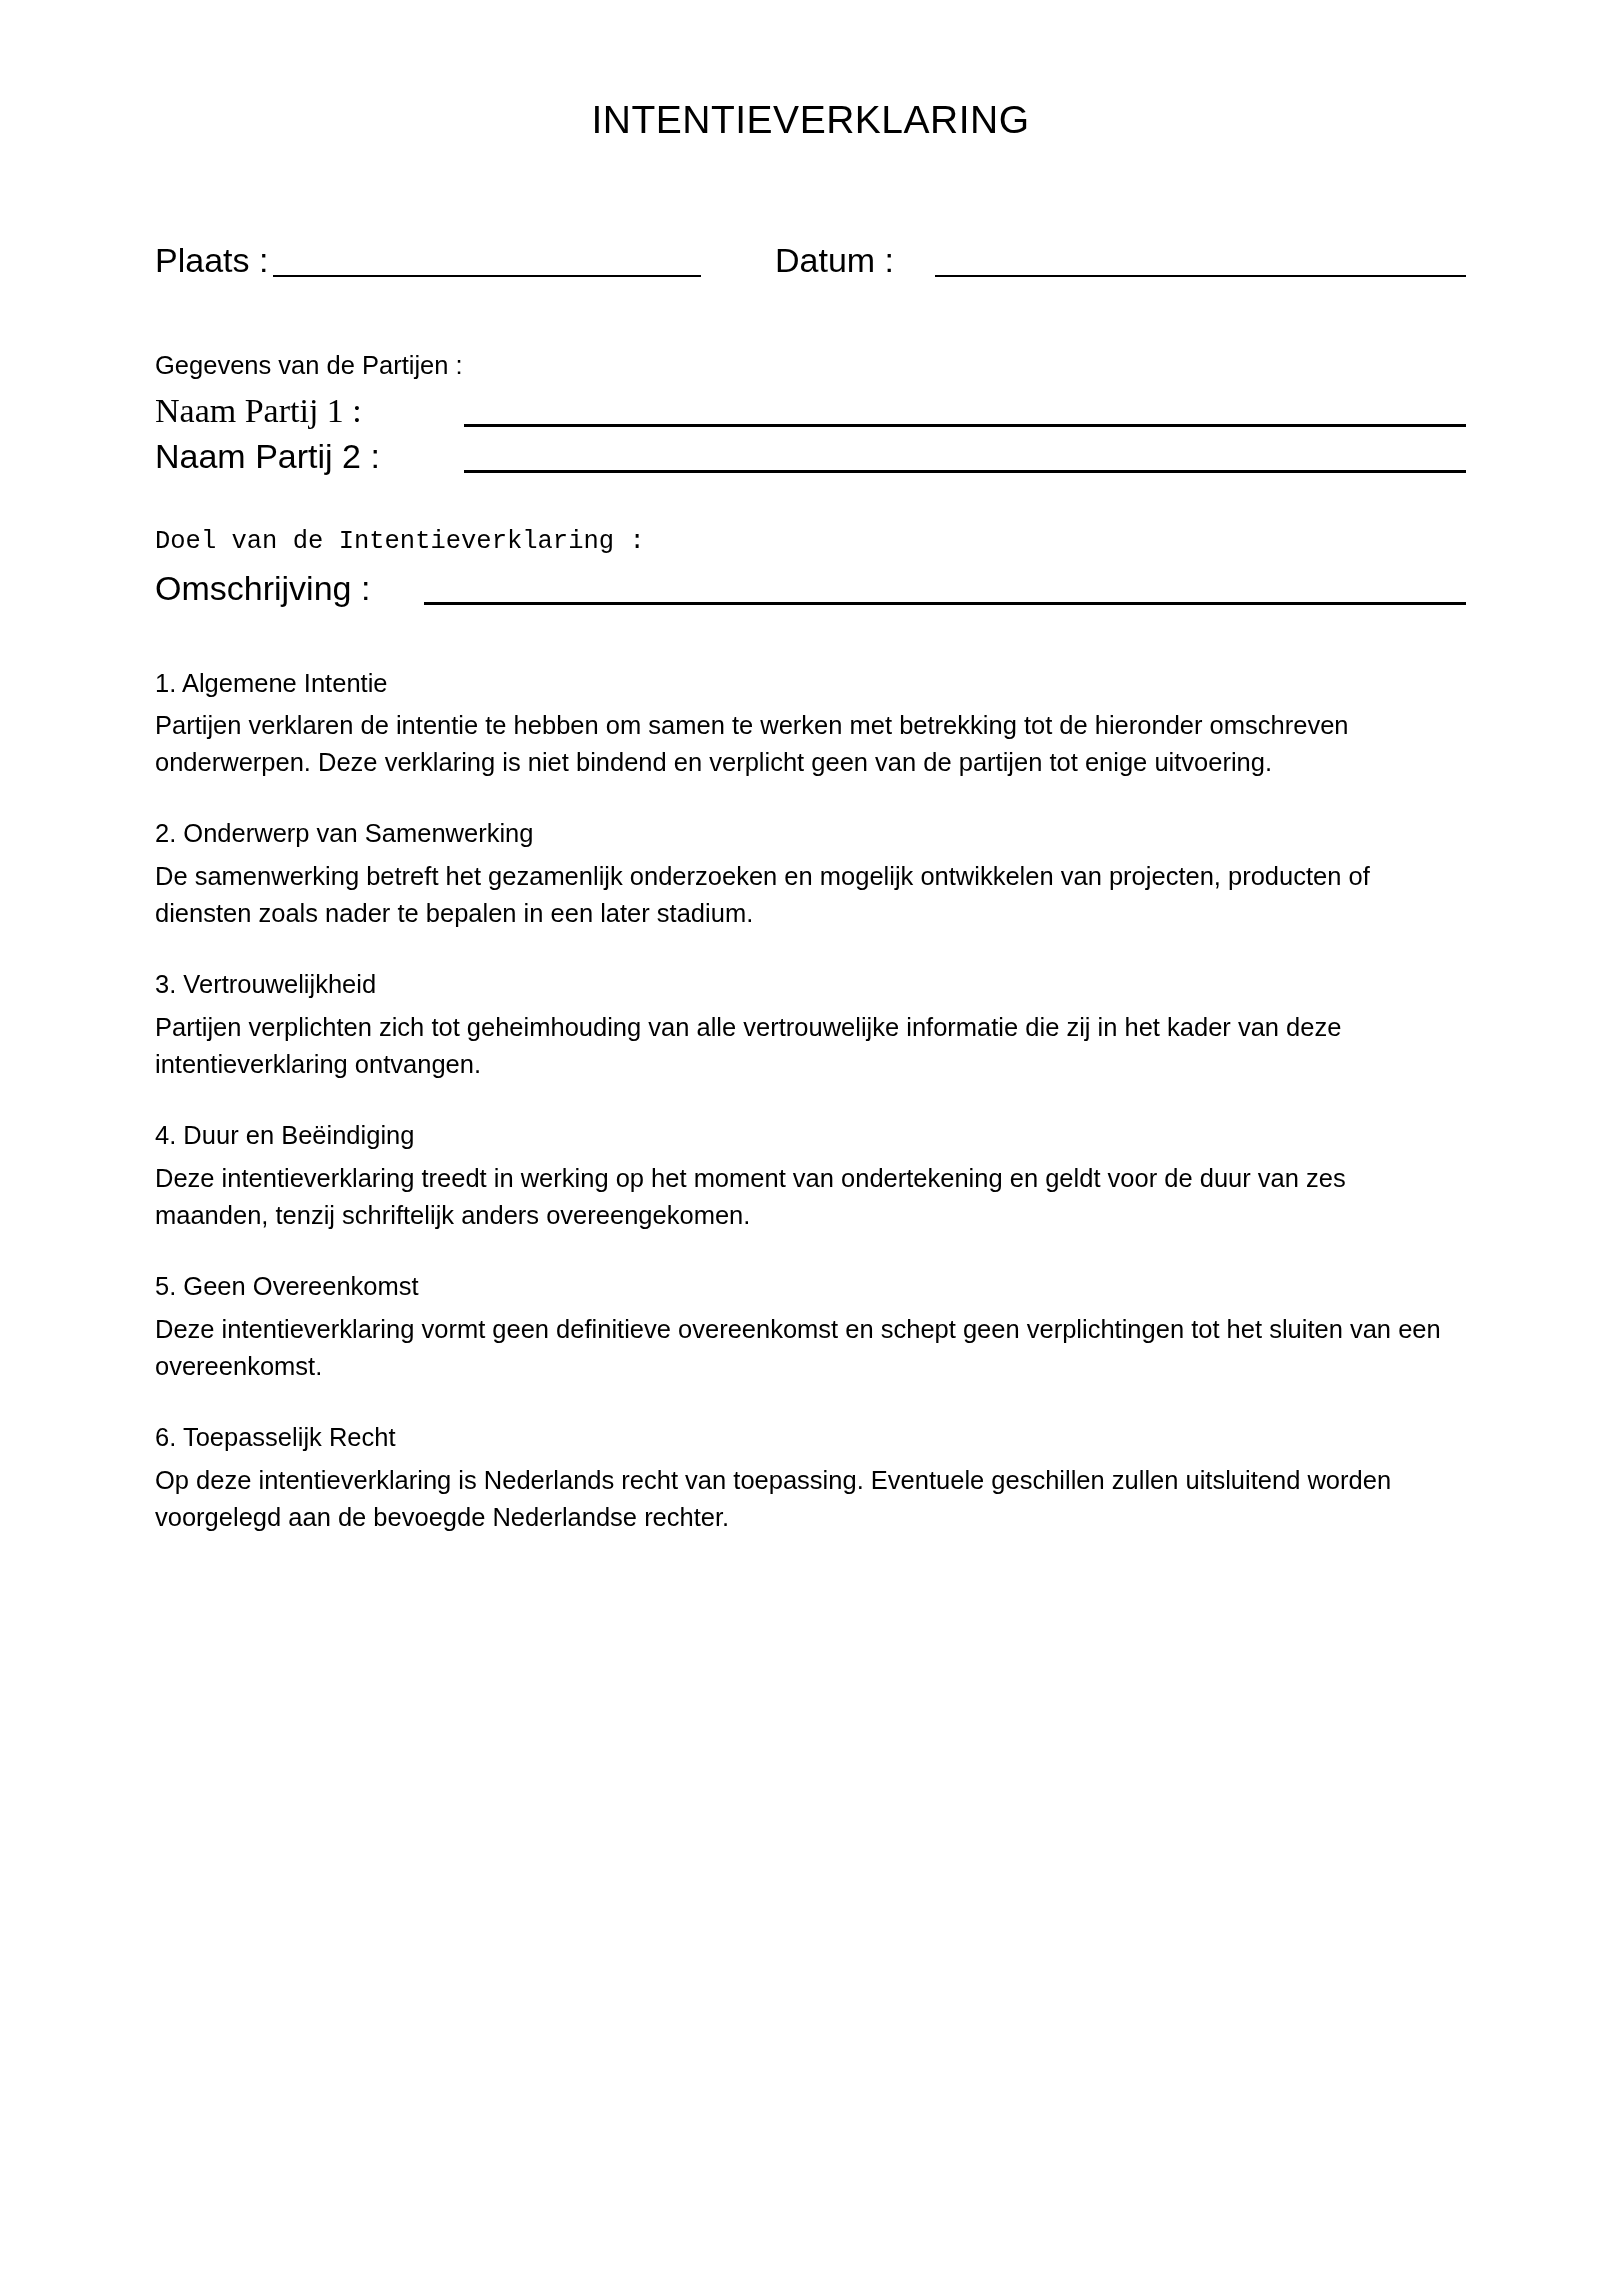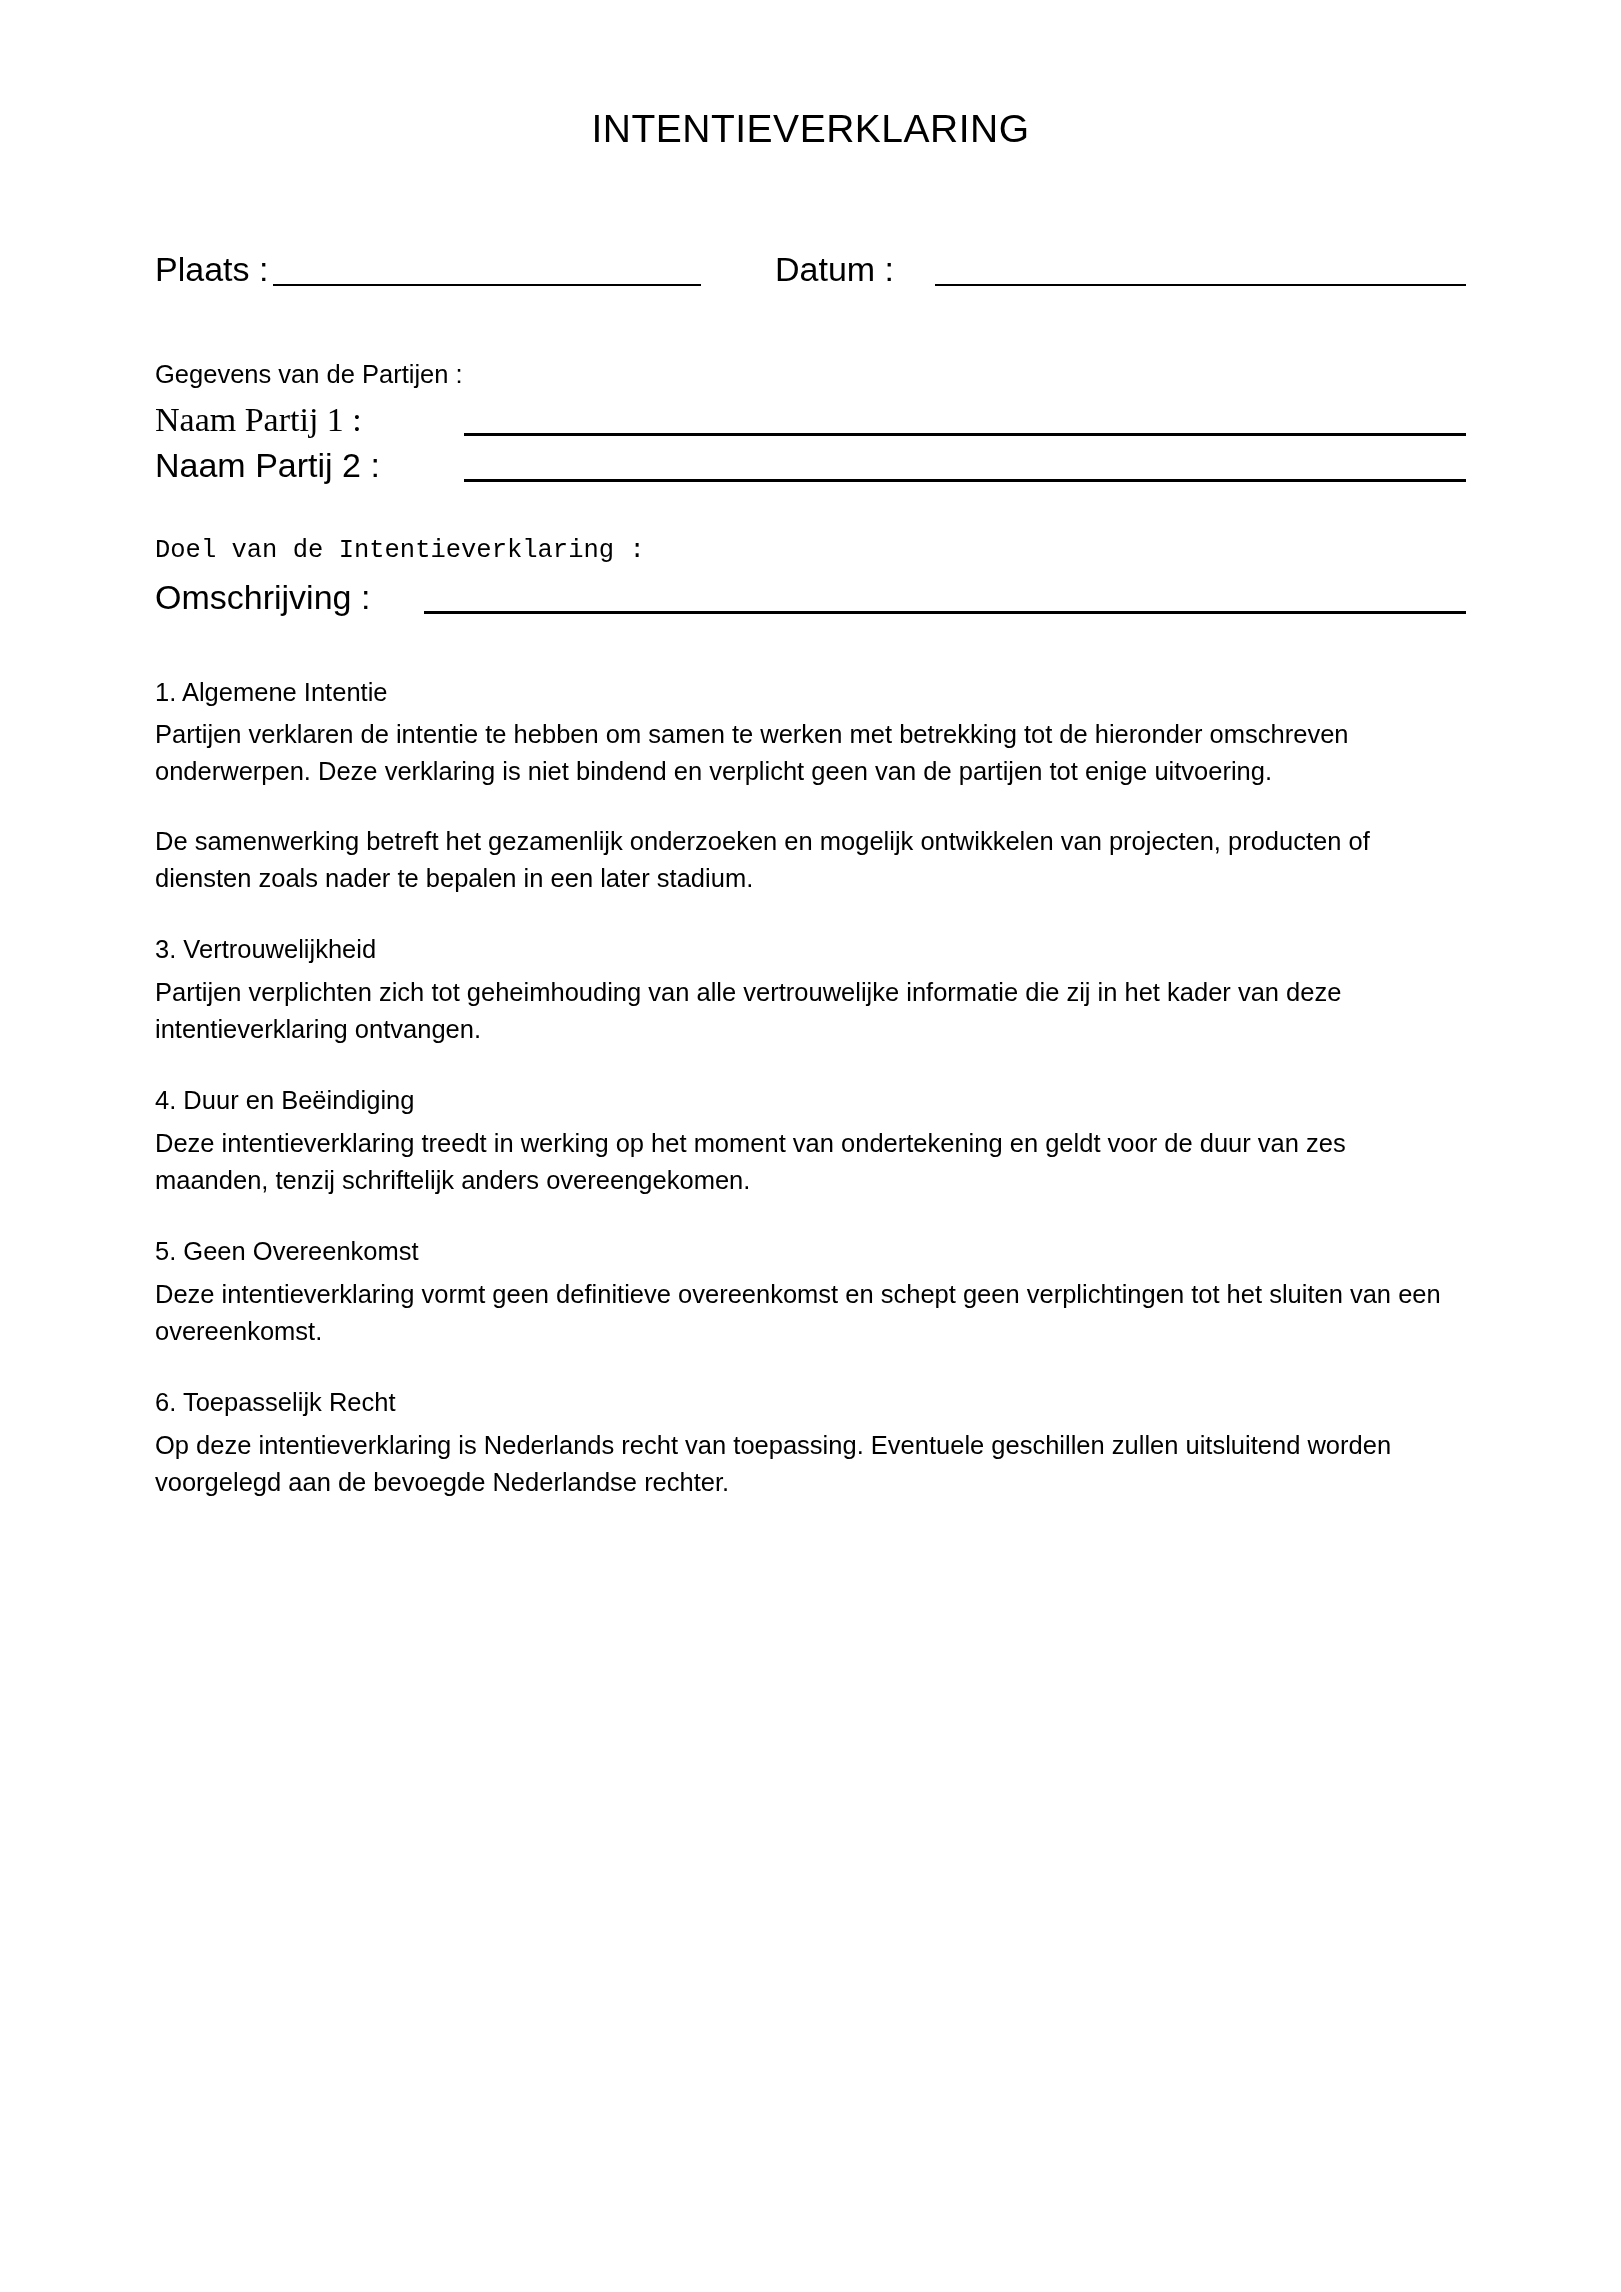--- a/index.html
+++ b/index.html
@@ -3,21 +3,21 @@
 <meta charset="utf-8">
 <style>
   html,body { margin:0; padding:0; background:#ffffff; }
   .page {
     position:relative;
     width:1621px;
     height:1892px;
     margin:0 auto;
     background:#ffffff;
     box-sizing:border-box;
-    padding:12px 155px;
+    padding:3px 155px;
     font-family:"Liberation Sans", sans-serif;
     color:#000000;
     overflow:hidden;
   }
   .title {
     margin:93px 0 0 0;
     font-size:39px;
     font-weight:400;
     line-height:47px;
     text-align:center;
@@ -100,20 +100,21 @@
   </div>
 
   <div class="sections">
 
     <div class="section">
       <h2 class="heading">1. Algemene Intentie</h2>
       <p>Partijen verklaren de intentie te hebben om samen te werken met betrekking tot de hieronder omschreven onderwerpen. Deze verklaring is niet bindend en verplicht geen van de partijen tot enige uitvoering.</p>
     </div>
 
     <div class="section">
+      <h2 class="heading">2. Onderwerp van Samenwerking</h2>
       <p>De samenwerking betreft het gezamenlijk onderzoeken en mogelijk ontwikkelen van projecten, producten of diensten zoals nader te bepalen in een later stadium.</p>
     </div>
 
     <div class="section">
       <h2 class="heading">3. Vertrouwelijkheid</h2>
       <p>Partijen verplichten zich tot geheimhouding van alle vertrouwelijke informatie die zij in het kader van deze intentieverklaring ontvangen.</p>
     </div>
 
     <div class="section">
       <h2 class="heading">4. Duur en Beëindiging</h2>

